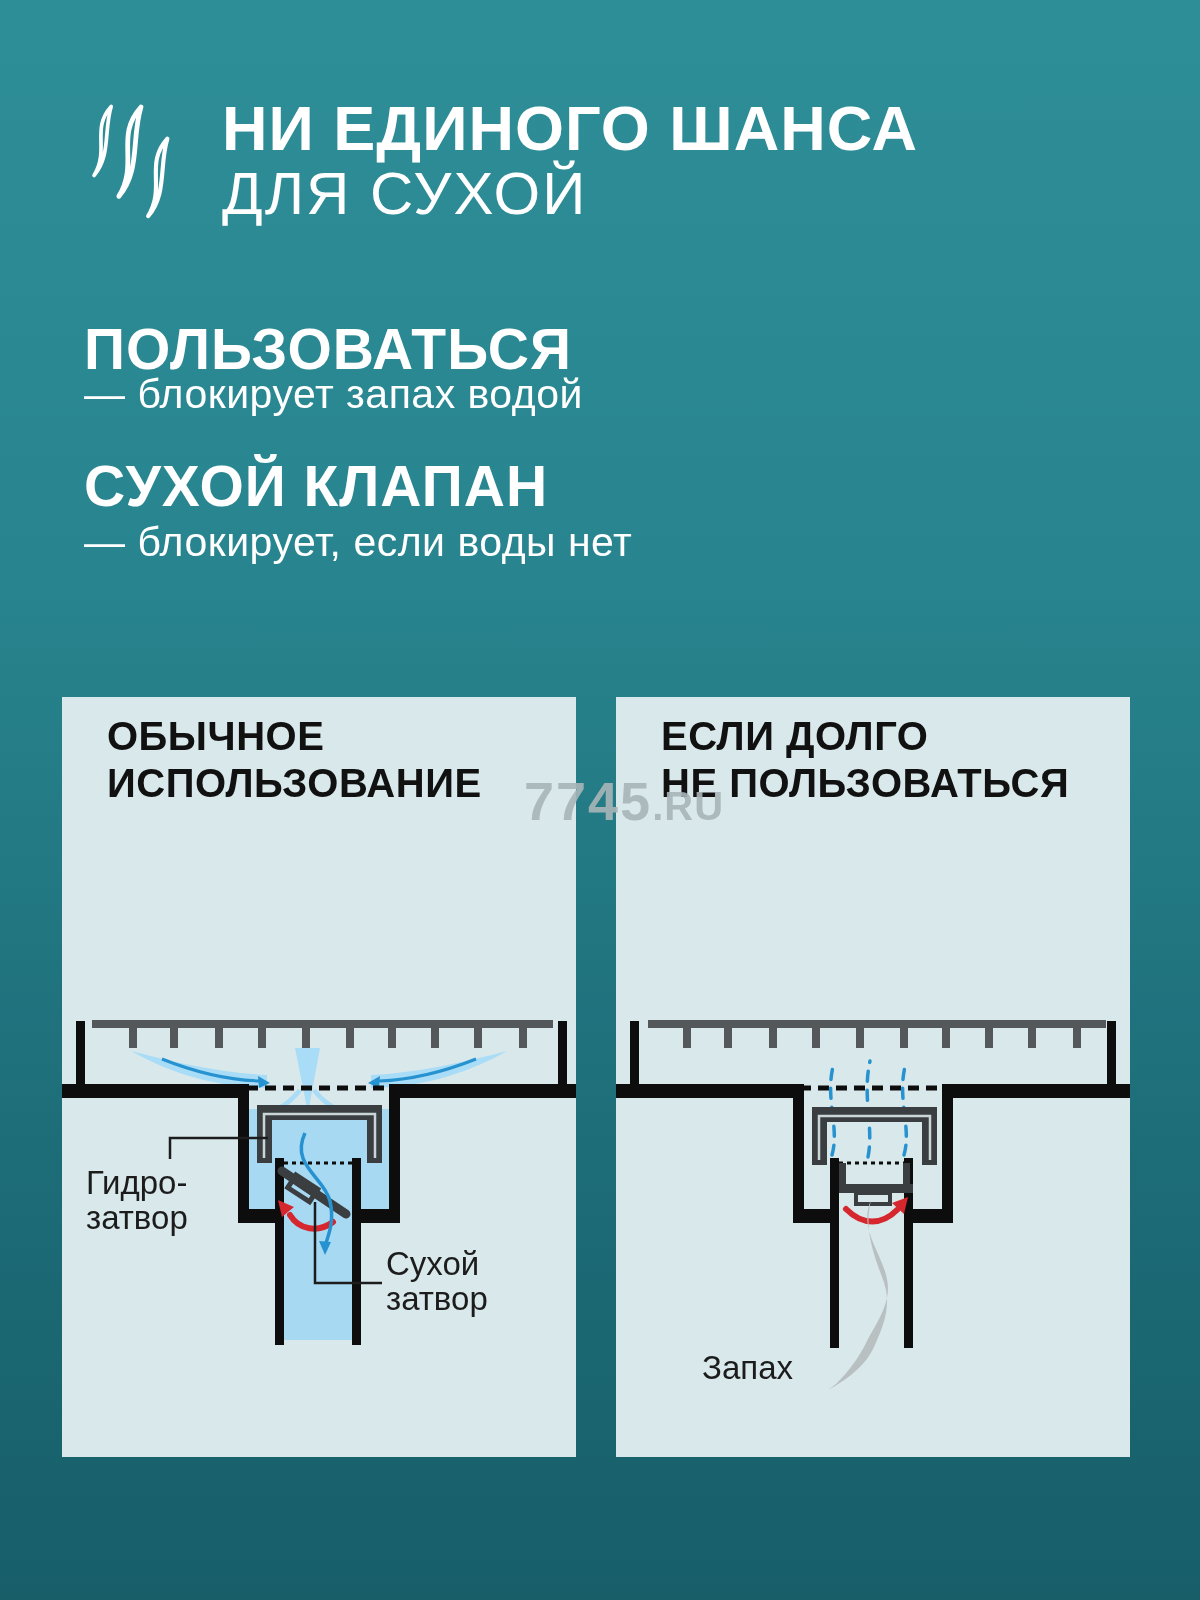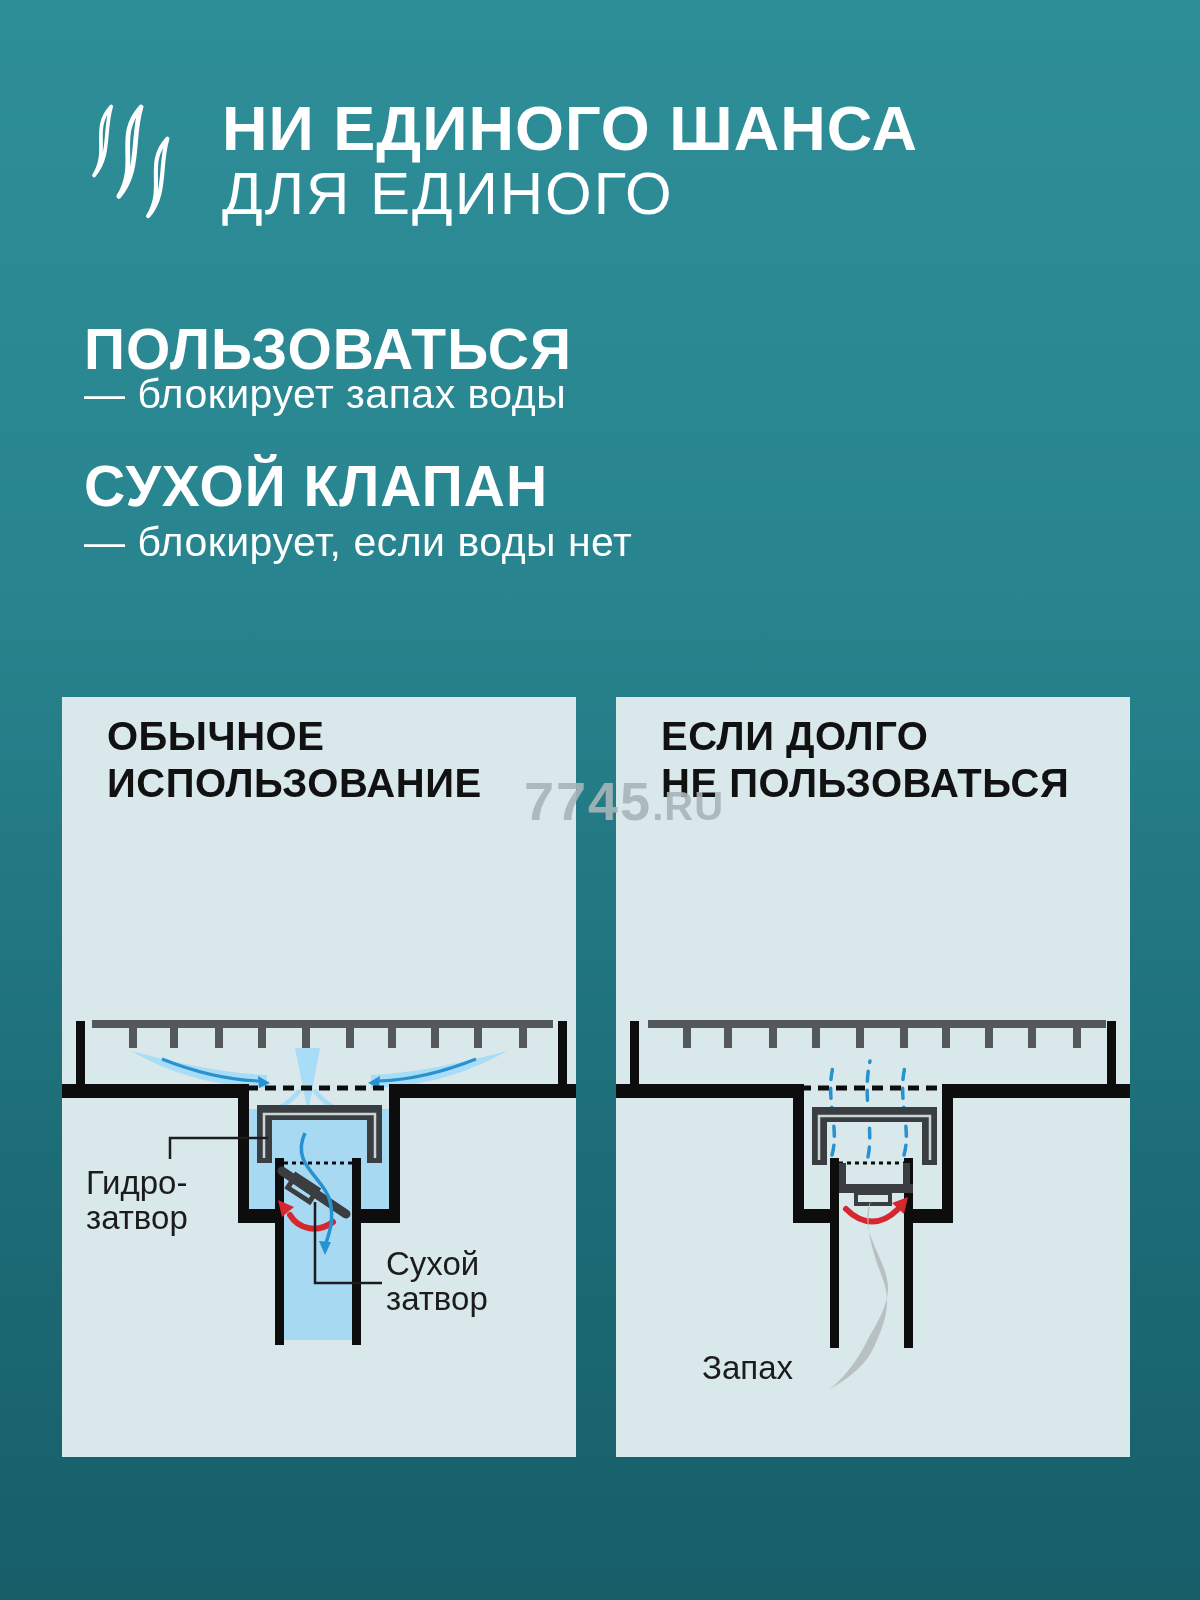--- a/index.html
+++ b/index.html
@@ -49,24 +49,24 @@
 
   <svg class="abs" style="left:85px;top:96px" width="100" height="130" viewBox="0 0 100 130" aria-hidden="true">
     <g class="steam">
       <path transform="translate(4,10) rotate(6 16 40) scale(0.82)" d="M 22 0 C 0 30 26 52 10 86 C 28 60 16 30 22 0 Z"></path>
       <path transform="translate(28,10) rotate(6 16 45) scale(1.06)" d="M 22 0 C 0 30 26 52 10 86 C 28 60 16 30 22 0 Z"></path>
       <path transform="translate(58,42) rotate(6 16 40) scale(0.92)" d="M 22 0 C 0 30 26 52 10 86 C 28 60 16 30 22 0 Z"></path>
     </g>
   </svg>
 
   <div class="abs title-bold">НИ ЕДИНОГО ШАНСА</div>
-  <div class="abs title-light">ДЛЯ ЕДИНОГО</div>
+  <div class="abs title-light">ДЛЯ СУХОЙ</div>
 
   <div class="abs feat-h" style="left:84px;top:316px">ПОЛЬЗОВАТЬСЯ</div>
-  <div class="abs feat-d" style="left:84px;top:371px">— блокирует запах воды</div>
+  <div class="abs feat-d" style="left:84px;top:371px">— блокирует запах водой</div>
   <div class="abs feat-h" style="left:84px;top:453px">СУХОЙ КЛАПАН</div>
   <div class="abs feat-d" style="left:84px;top:519px">— блокирует, если воды нет</div>
 
   <div class="panel panel-l">
     <svg class="diagram" width="514" height="760" viewBox="0 0 514 760">
 
       <g>
         <path class="stream" d="M 69 354 C 115 380 160 390 205 391 L 205 378 C 160 376 115 366 69 354 Z"></path>
         <path class="stream" d="M 445 354 C 399 380 354 390 309 391 L 309 378 C 354 376 399 366 445 354 Z"></path>
         <polygon class="stream" points="233,351 258,351 246,416"></polygon>

